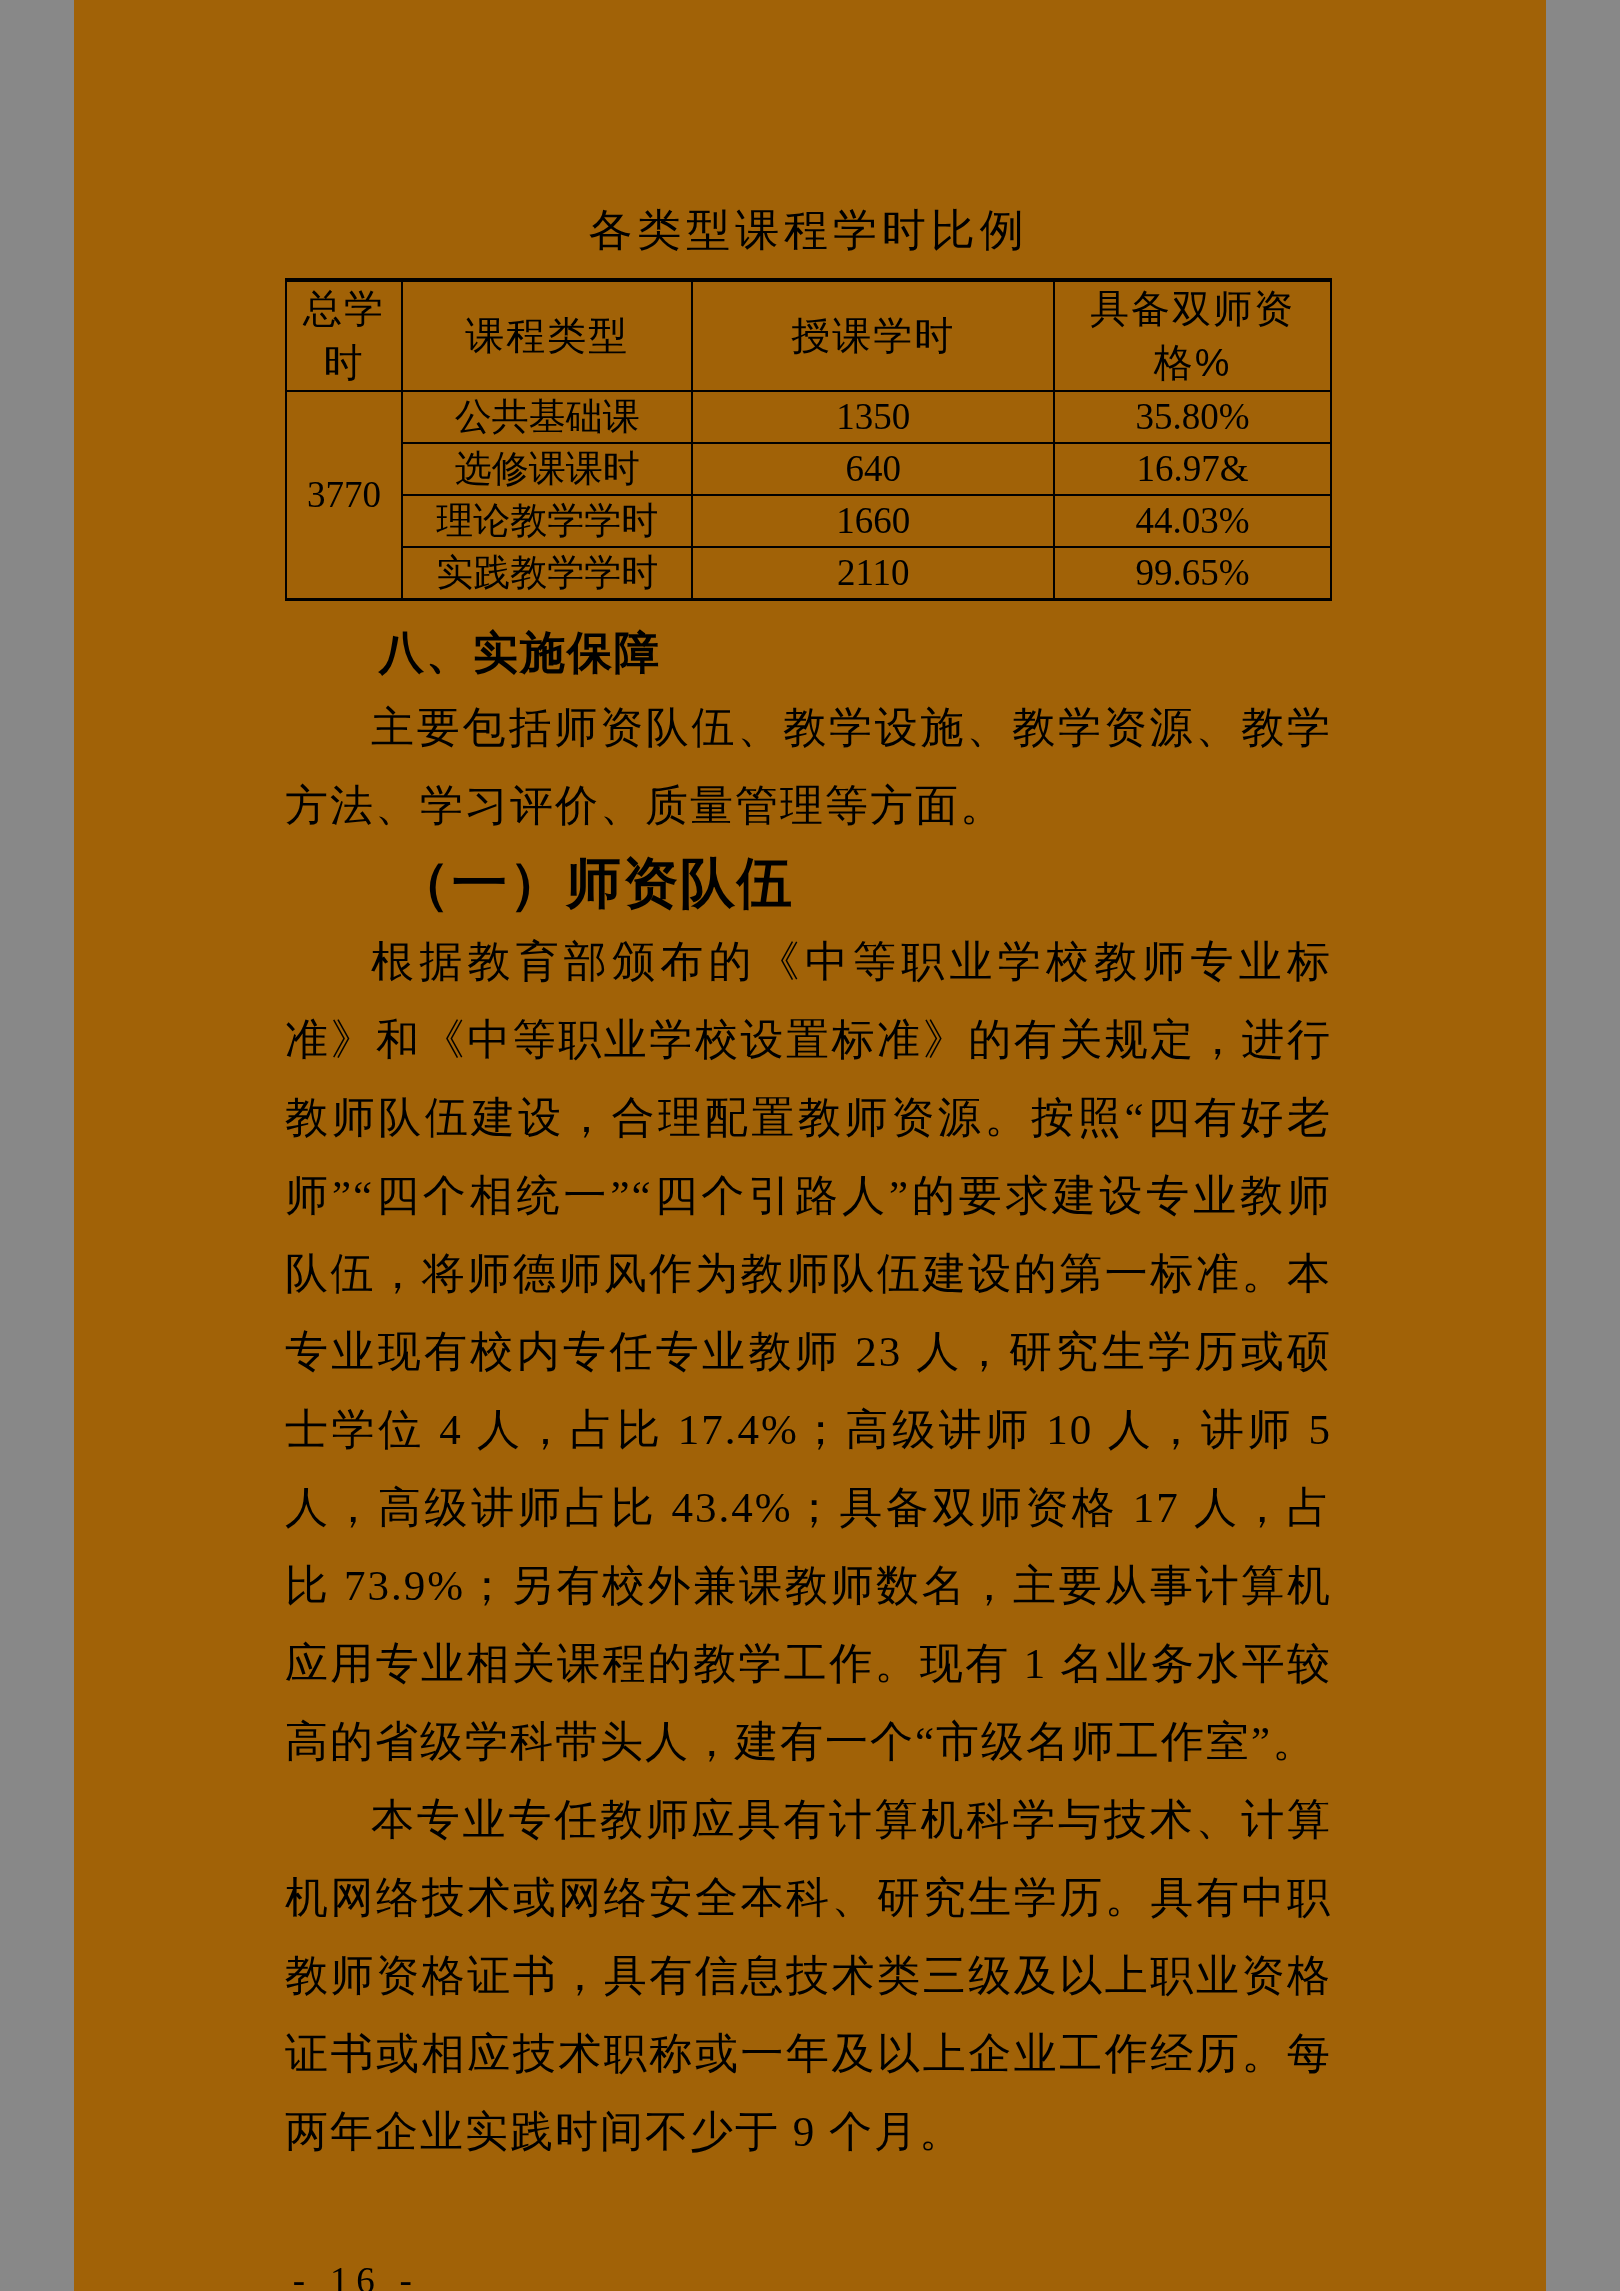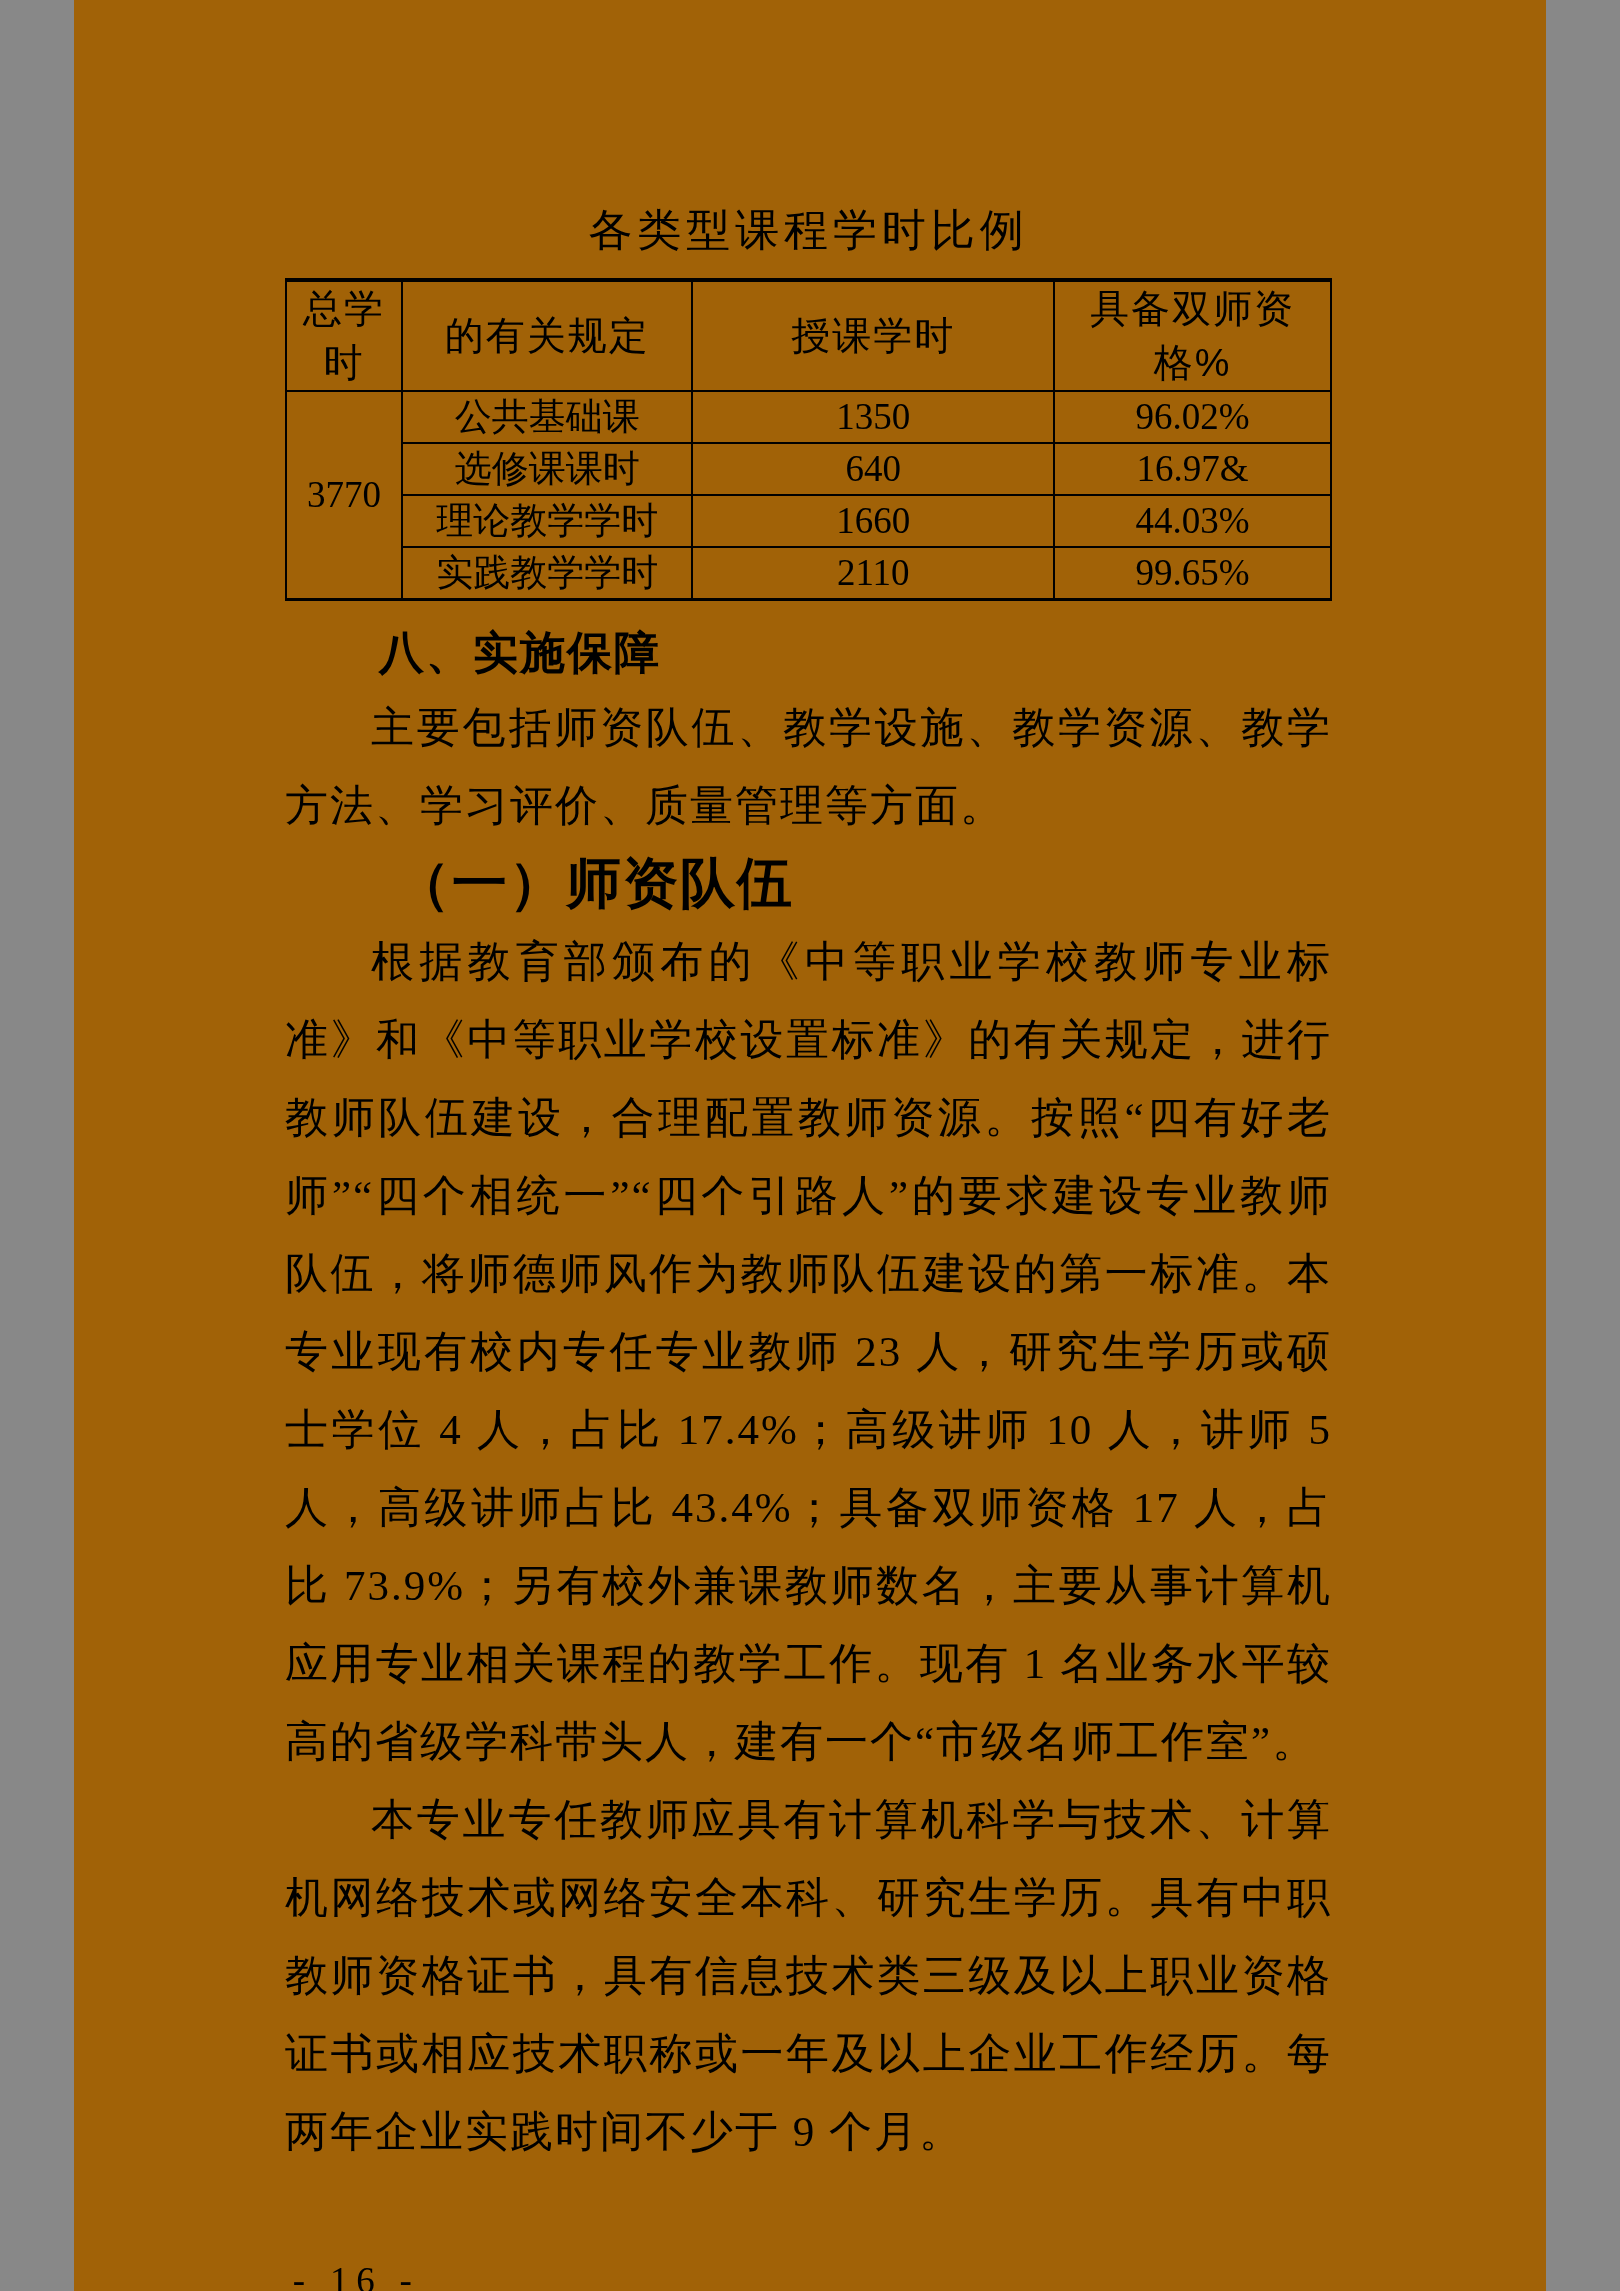--- a/index.html
+++ b/index.html
@@ -106,31 +106,31 @@
     <table class="hours-table">
       <colgroup>
         <col class="col-total">
         <col class="col-type">
         <col class="col-hours">
         <col class="col-ratio">
       </colgroup>
       <thead>
         <tr class="header-row">
           <th>总学时</th>
-          <th>的有关规定</th>
+          <th>课程类型</th>
           <th>授课学时</th>
           <th>具备双师资格%</th>
         </tr>
       </thead>
       <tbody>
         <tr class="data-row">
           <td class="total-cell" rowspan="4">3770</td>
           <td>公共基础课</td>
           <td>1350</td>
-          <td>96.02%</td>
+          <td>35.80%</td>
         </tr>
         <tr class="data-row">
           <td>选修课课时</td>
           <td>640</td>
           <td>16.97&amp;</td>
         </tr>
         <tr class="data-row">
           <td>理论教学学时</td>
           <td>1660</td>
           <td>44.03%</td>

